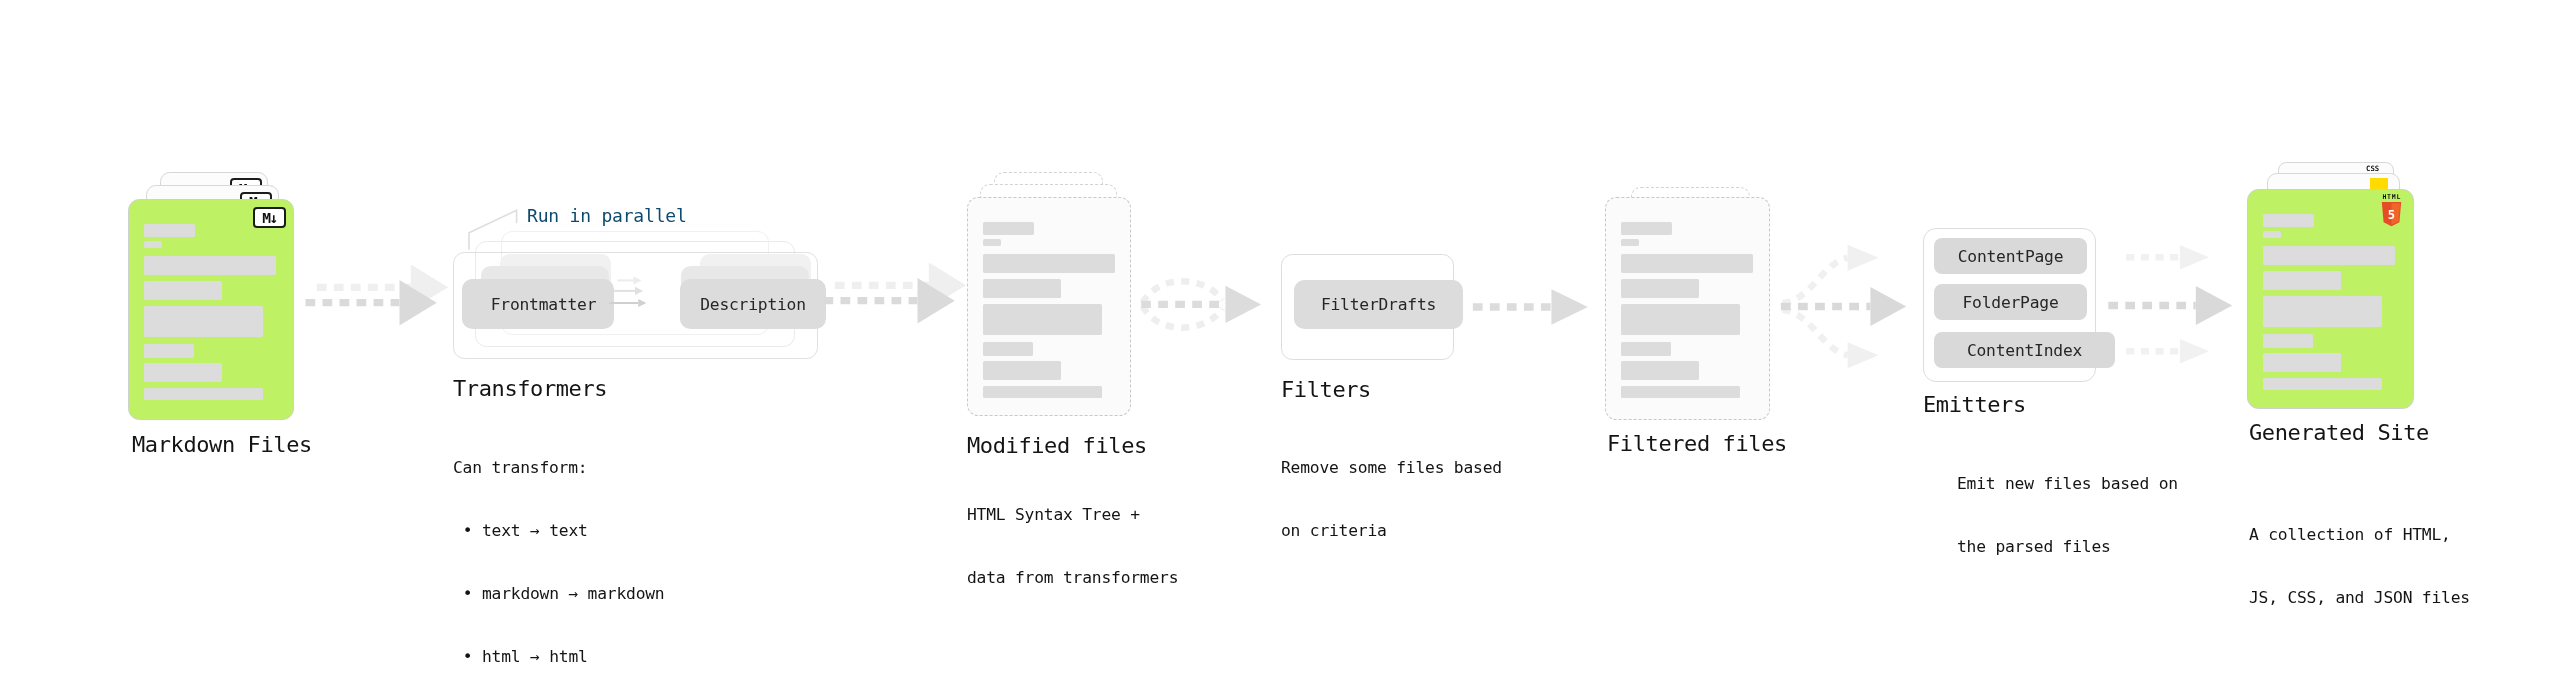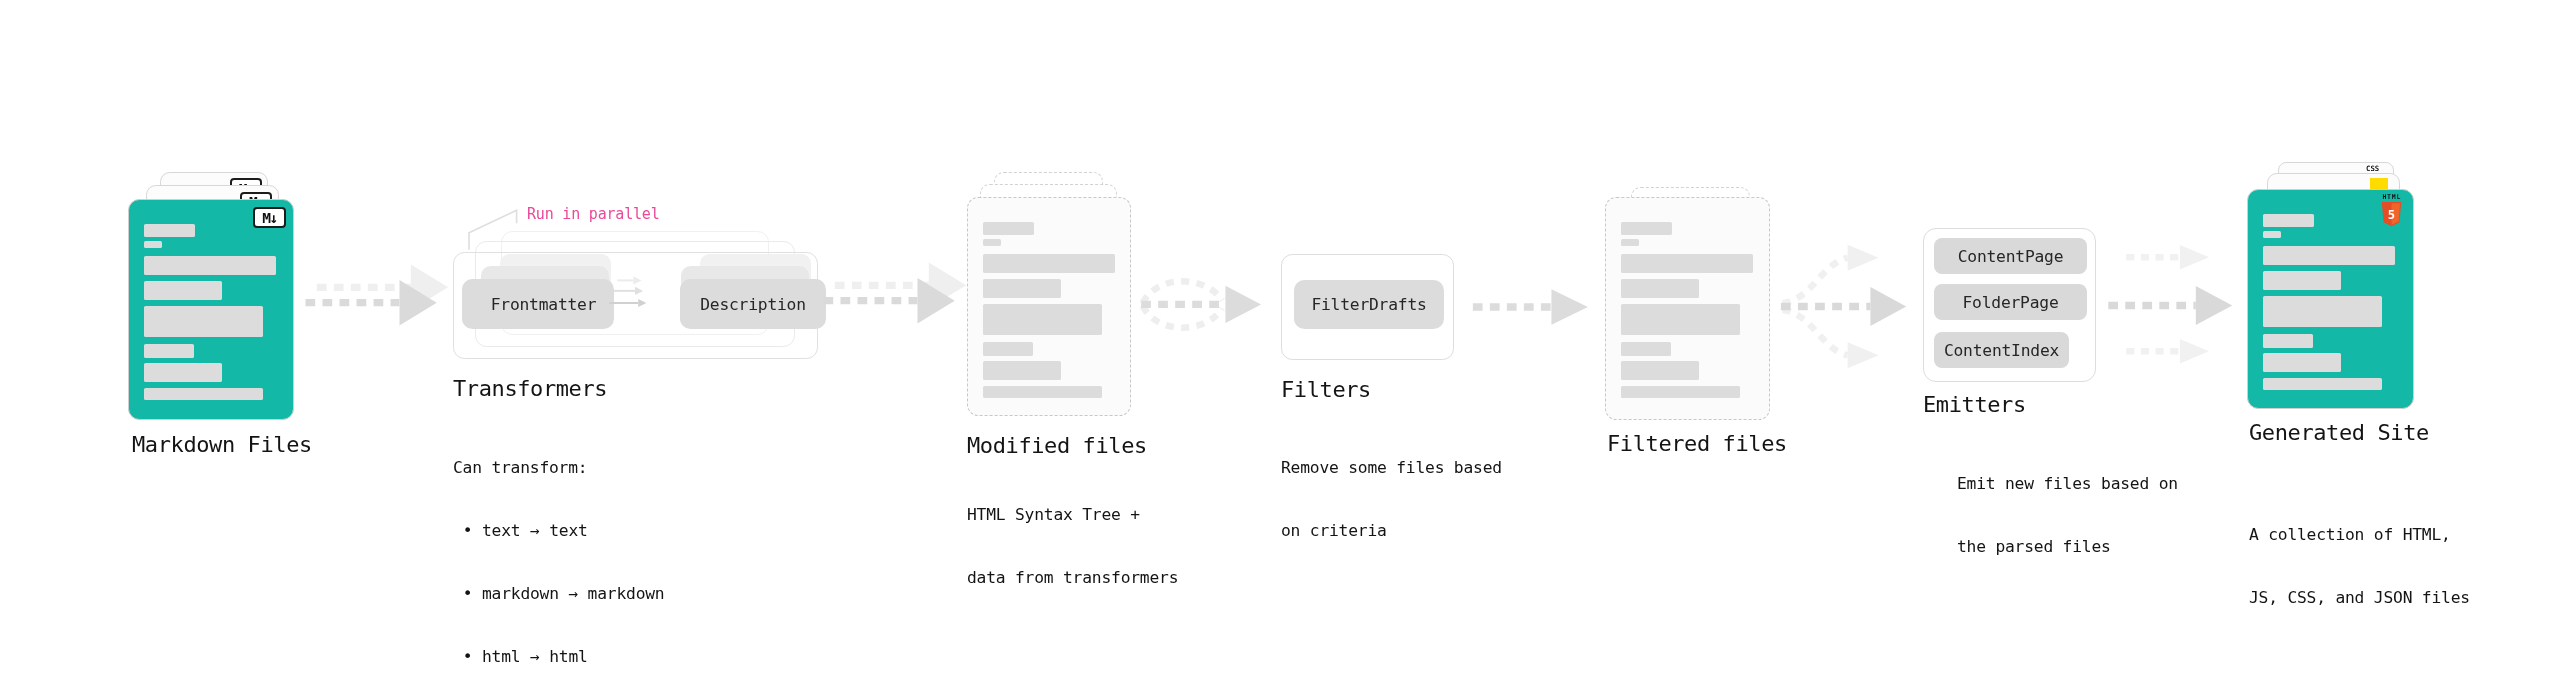--- a/index.html
+++ b/index.html
@@ -3,21 +3,21 @@
 <meta charset="utf-8">
 <style>
   html,body{margin:0;padding:0;background:#ffffff;}
   .stage{
     position:relative;width:2576px;height:681px;background:#ffffff;overflow:hidden;
     font-family:"DejaVu Sans Mono","Liberation Mono",monospace;color:#161616;
   }
   svg.arrow{position:absolute;overflow:visible;}
 
   
-  .doc{position:absolute;border-radius:11.4px;background:#14b8a6;border:1.6px solid #cfcfcf;box-sizing:border-box;}
+  .doc{position:absolute;border-radius:11.4px;background:#bef264;border:1.6px solid #cfcfcf;box-sizing:border-box;}
   .doc.back{background:#fcfcfc;border-color:#d7d7d7;border-radius:9.8px;}
   .doc.dashed{border-style:dashed;background:#fbfbfb;border-color:#c8c8c8;}
   .doc.dashed.back{background:#ffffff;border-color:#d2d2d2;}
 
   .bar{position:absolute;left:15.4px;background:#dcdcdc;border-radius:1.6px;}
   .b1{top:24.4px;width:51px;height:12.2px;}
   .b2{top:41px;width:18px;height:6.5px;}
   .b3{top:56px;width:132px;height:18.7px;}
   .b4{top:81px;width:78px;height:18.7px;}
   .b5{top:106px;width:119px;height:31px;}
@@ -29,21 +29,21 @@
   .md-icon{
     position:absolute;background:#ffffff;border:2.4px solid #1c1c1c;border-radius:4.1px;
     width:32.5px;height:20.3px;display:flex;align-items:center;justify-content:center;
     font-weight:bold;font-size:14.6px;color:#111;letter-spacing:-1.6px;box-sizing:border-box;
   }
 
   
   .stage-label{position:absolute;font-size:22px;color:#141414;white-space:pre;letter-spacing:-0.4px;}
   .desc{position:absolute;font-size:16.3px;line-height:21px;color:#141414;white-space:pre;letter-spacing:-0.2px;}
   .desc .indent{margin-left:9.8px;}
-  .annotation{position:absolute;font-size:15px;color:#ec4899;white-space:pre;letter-spacing:-0.2px;}
+  .annotation{position:absolute;font-size:18px;color:#0c4a6e;white-space:pre;letter-spacing:-0.2px;}
 
   
   .frame{position:absolute;border:1.6px solid #e0e0e0;border-radius:11.4px;background:transparent;box-sizing:border-box;}
   .panel{position:absolute;border:1.6px solid #dddddd;border-radius:13px;background:#ffffff;box-sizing:border-box;}
   .pill{
     position:absolute;background:#dcdcdc;border-radius:10.6px;display:flex;align-items:center;justify-content:center;
     font-size:16.3px;color:#262626;white-space:pre;letter-spacing:-0.2px;
   }
   .pill.em{background:#d9d9d9;border-radius:8.1px;text-align:center;}
   .ghost{position:absolute;border-radius:9.8px;}
@@ -164,21 +164,21 @@
 
   <svg class="arrow" style="left:1136px;top:268px;" width="140" height="77" viewBox="0 0 172 95">
     <path d="M8,43 C25,8 85,8 106,40" fill="none" stroke="#eeeeee" stroke-width="8" stroke-dasharray="10 9"></path>
     <path d="M8,47 C25,82 85,82 106,50" fill="none" stroke="#eeeeee" stroke-width="8" stroke-dasharray="10 9"></path>
     <line x1="6" y1="45" x2="110" y2="45" stroke="#dcdcdc" stroke-width="9" stroke-dasharray="12 9"></line>
     <polygon points="110,22 154,45 110,68" fill="#dcdcdc"></polygon>
   </svg>
 
   <div>
     <div class="panel" style="left:1281px;top:254px;width:173px;height:106px;border-radius:11.4px;"></div>
-    <div class="pill" style="left:1294px;top:280px;width:150px;height:49px;">FilterDrafts</div>
+    <div class="pill" style="left:1294px;top:280px;width:169px;height:49px;">FilterDrafts</div>
     <div class="stage-label" style="left:1281px;top:377px;">Filters</div>
     <div class="desc" style="left:1281px;top:415px;">
       <div>Remove some files based</div>
       <div>on criteria</div>
     </div>
   </div>
 
   <svg class="arrow" style="left:1468px;top:276px;" width="128" height="62" viewBox="0 0 158 76">
     <line x1="6" y1="38" x2="103" y2="38" stroke="#dcdcdc" stroke-width="9" stroke-dasharray="12 9"></line>
     <polygon points="103,16 148,38 103,60" fill="#dcdcdc"></polygon>
@@ -205,21 +205,21 @@
     <path d="M8,88 C45,93 55,136 88,144" fill="none" stroke="#f0f0f0" stroke-width="8" stroke-dasharray="10 9"></path>
     <polygon points="88,128 126,144 88,160" fill="#f0f0f0"></polygon>
     <line x1="6" y1="84" x2="116" y2="84" stroke="#d9d9d9" stroke-width="9" stroke-dasharray="12 9"></line>
     <polygon points="116,60 160,84 116,108" fill="#d9d9d9"></polygon>
   </svg>
 
   <div>
     <div class="panel" style="left:1923px;top:228px;width:173px;height:154px;"></div>
     <div class="pill em" style="left:1934px;top:238px;width:153px;height:36px;">ContentPage</div>
     <div class="pill em" style="left:1934px;top:284px;width:153px;height:36px;">FolderPage</div>
-    <div class="pill em" style="left:1934px;top:332px;width:135px;height:36px;">ContentIndex</div>
+    <div class="pill em" style="left:1934px;top:332px;width:181px;height:36px;">ContentIndex</div>
     <div class="stage-label" style="left:1923px;top:392px;">Emitters</div>
     <div class="desc" style="left:1923px;top:431px;margin-left:34px;">
       <div>Emit new files based on</div>
       <div>the parsed files</div>
     </div>
   </div>
 
   <svg class="arrow" style="left:2123px;top:241px;" width="91" height="32.5" viewBox="0 0 112 40">
     <line x1="4" y1="20" x2="70" y2="20" stroke="#f1f1f1" stroke-width="8" stroke-dasharray="10 8"></line>
     <polygon points="70,5 106,20 70,35" fill="#f1f1f1"></polygon>

